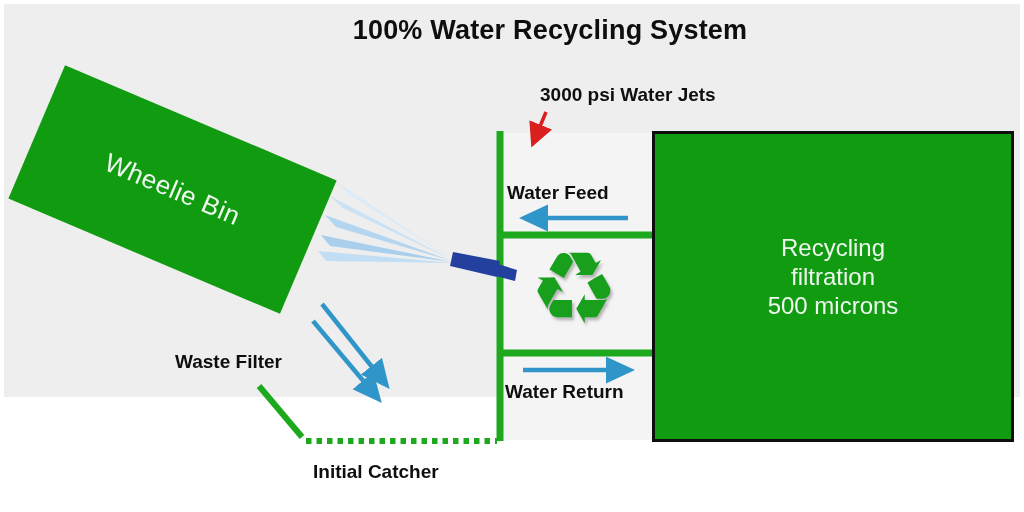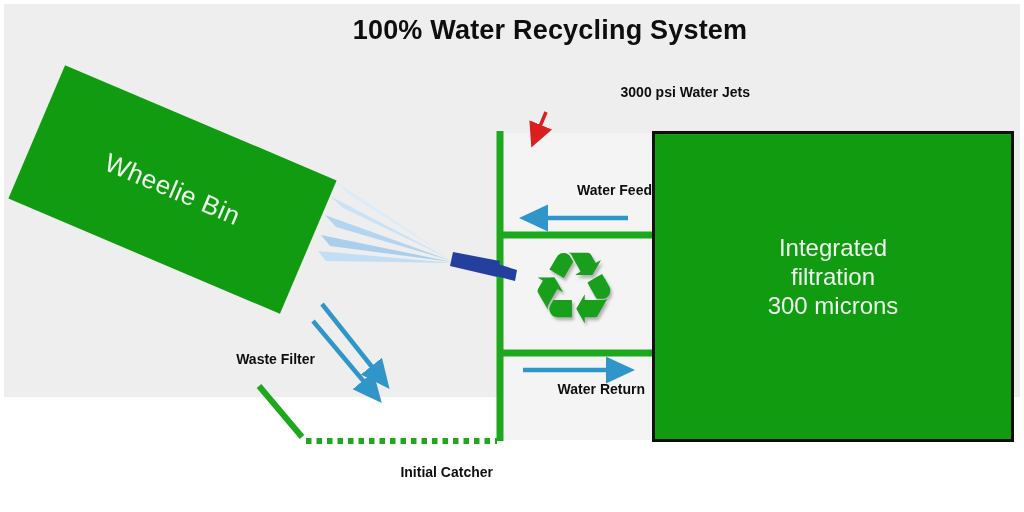--- a/index.html
+++ b/index.html
@@ -70,22 +70,22 @@
     font-size: 100px; line-height: 100px;
     color: #18a01d;
     text-shadow: 2px 3px 3px rgba(60,60,60,0.35);
     font-family: "DejaVu Sans", sans-serif;
   }
 
   .diagram-label {
     position: absolute;
     color: #0e0e0e;
     font-weight: bold;
-    font-size: 14px;
-    text-align: right;
+    font-size: 19px;
+    text-align: left;
     white-space: nowrap;
   }
   .lbl-water-jets   { left: 540px; top: 84px;  width: 210px; }
   .lbl-water-feed   { left: 507px; top: 182px; width: 145px; }
   .lbl-water-return { left: 505px; top: 381px; width: 140px; }
   .lbl-waste-water  { left: 175px; top: 351px; width: 140px; }
   .lbl-water-catcher{ left: 313px; top: 461px; width: 180px; line-height: 22px; white-space: normal; }
 </style>
 </head>
 <body>
@@ -134,23 +134,23 @@
     <line x1="546" y1="112" x2="534" y2="141" stroke="#da1f1f" stroke-width="3.5" marker-end="url(#head-red)"></line>
 
     <line x1="628" y1="218" x2="528" y2="218" stroke="#3095c8" stroke-width="4.5" marker-end="url(#head-blue)"></line>
     <line x1="523" y1="370" x2="626" y2="370" stroke="#3095c8" stroke-width="4.5" marker-end="url(#head-blue)"></line>
     <line x1="322" y1="304" x2="384" y2="382" stroke="#3095c8" stroke-width="4.5" marker-end="url(#head-blue)"></line>
     <line x1="313" y1="321" x2="376" y2="396" stroke="#3095c8" stroke-width="4.5" marker-end="url(#head-blue)"></line>
   </svg>
 
   <div class="filtration-box">
     <div class="filtration-text">
-      <div>Integrated</div>
+      <div>Recycling</div>
       <div>filtration</div>
-      <div>300 microns</div>
+      <div>500 microns</div>
     </div>
   </div>
 
   <div class="recycle-glyph">♻</div>
 
   <div class="diagram-label lbl-water-jets">3000 psi Water Jets</div>
   <div class="diagram-label lbl-water-feed">Water Feed</div>
   <div class="diagram-label lbl-water-return">Water Return</div>
   <div class="diagram-label lbl-waste-water">Waste Filter</div>
   <div class="diagram-label lbl-water-catcher">

